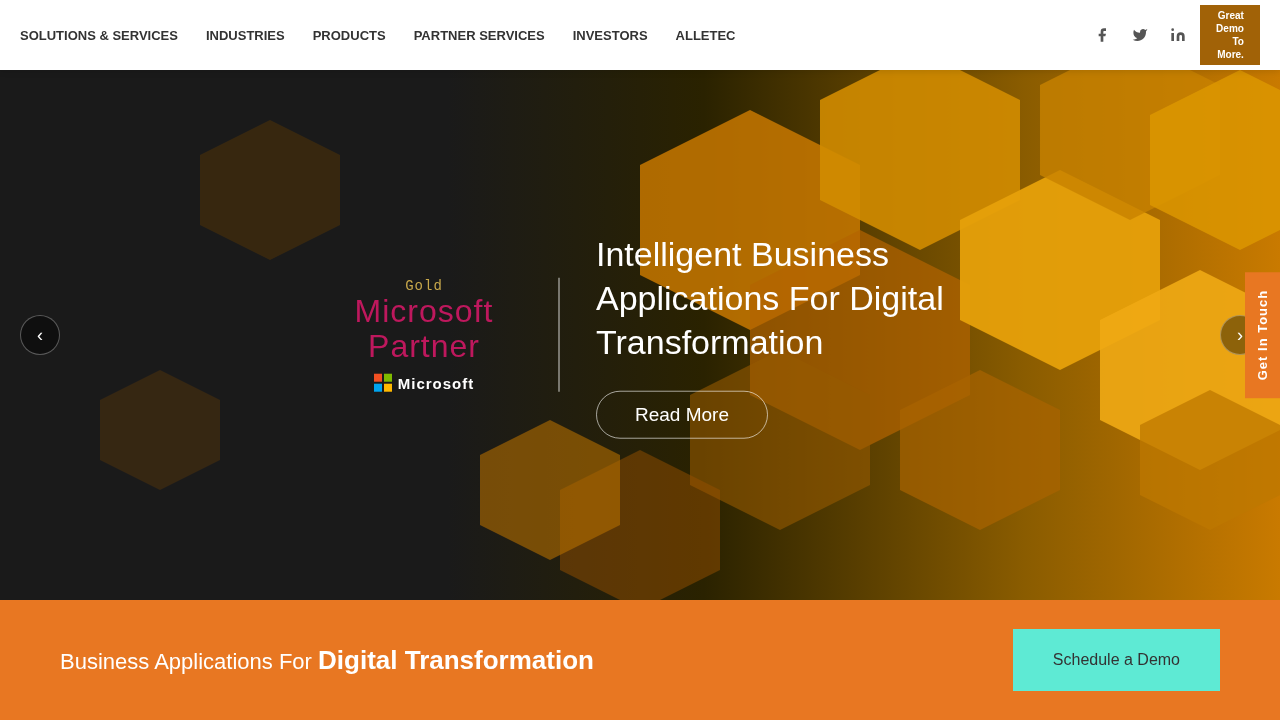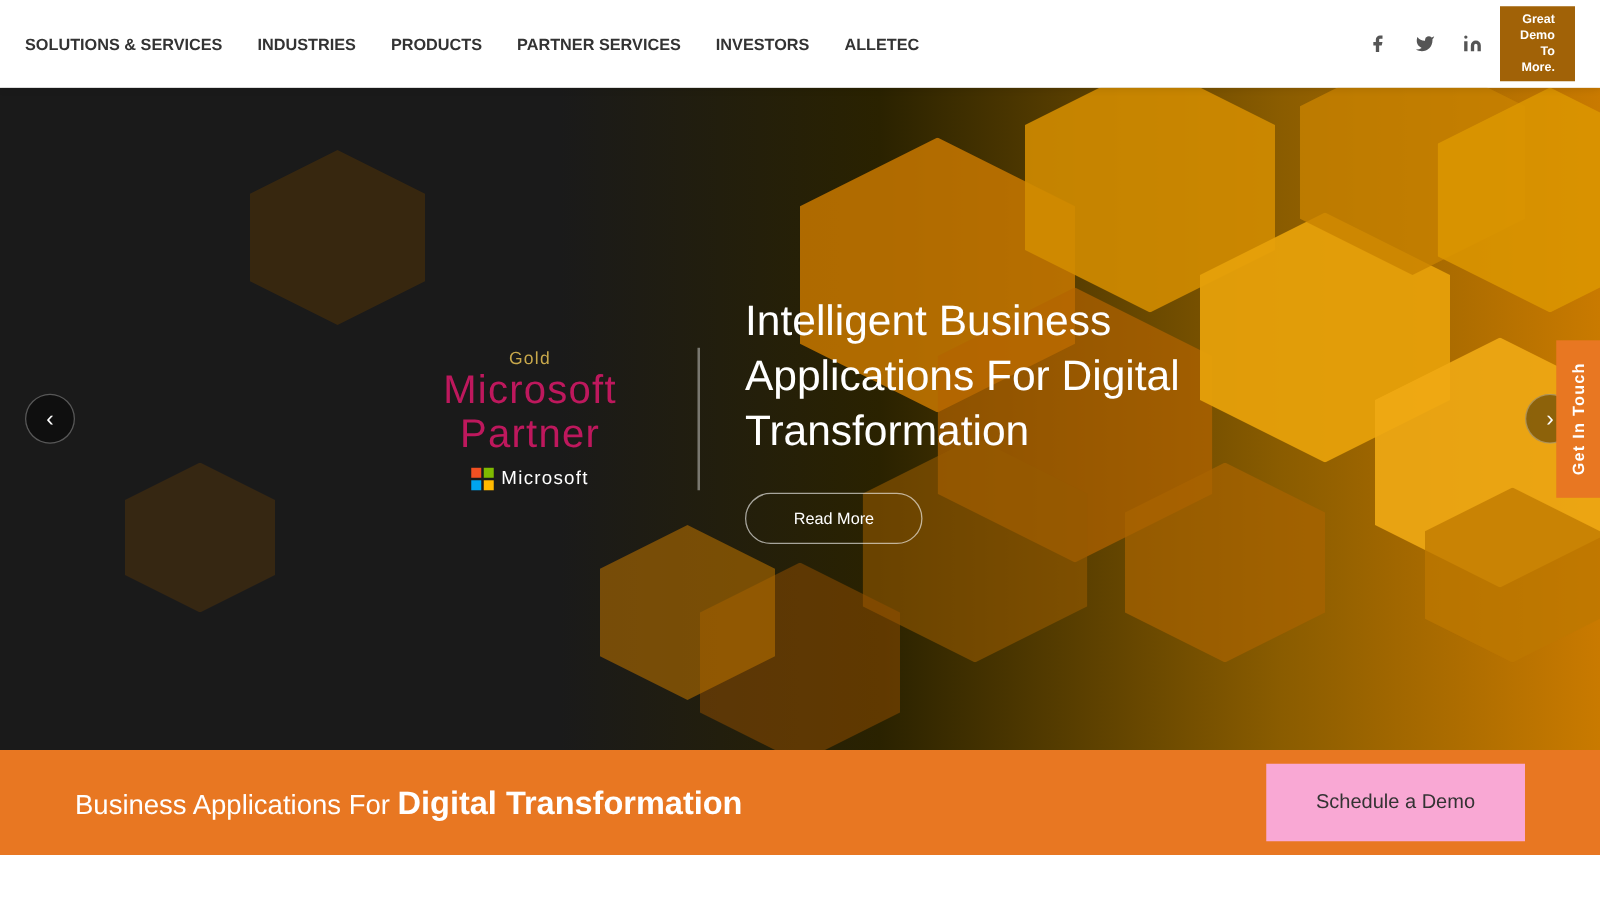--- a/index.html
+++ b/index.html
@@ -102,39 +102,41 @@
     .ms-partner-block {
       text-align: center;
       padding-right: 30px;
       border-right: 2px solid rgba(255,255,255,0.4);
     }
     .ms-gold {
       color: #c8a84b;
       font-size: 14px;
       font-weight: 400;
       letter-spacing: 1px;
+      font-family: Liberation Mono, monospace;
     }
     .ms-partner-text {
       color: #be185d;
       font-size: 32px;
       font-weight: 300;
       letter-spacing: 1px;
       line-height: 1.1;
     }
     .ms-logo {
       margin-top: 10px;
       display: flex;
       align-items: center;
       justify-content: center;
       gap: 6px;
     }
     .ms-logo-text {
       color: #fff;
       font-size: 15px;
       letter-spacing: 1px;
+      font-weight: bold;
     }
     .ms-flag {
       display: grid;
       grid-template-columns: 1fr 1fr;
       gap: 2px;
       width: 18px;
       height: 18px;
     }
     .ms-flag-sq { width: 8px; height: 8px; }
     .hero-tagline {
@@ -147,21 +149,21 @@
       font-weight: 300;
       line-height: 1.3;
     }
     .read-more-btn {
       margin-top: 26px;
       display: inline-block;
       border: 1.5px solid rgba(255,255,255,0.6);
       border-radius: 30px;
       padding: 12px 38px;
       color: #fff;
-      font-size: 13px;
+      font-size: 19px;
       cursor: pointer;
       background: transparent;
       transition: background 0.2s;
     }
 
     
     .arrow {
       position: absolute;
       top: 50%;
       transform: translateY(-50%);
@@ -195,38 +197,38 @@
       text-orientation: mixed;
       transform: translateY(-50%) rotate(180deg);
       padding: 18px 10px;
       cursor: pointer;
       letter-spacing: 1px;
       z-index: 10;
     }
 
     
     .bottom-bar {
-      height: 84px;
+      height: 120px;
       background: #e87722;
       display: flex;
       align-items: center;
       justify-content: space-between;
       padding: 0 60px;
     }
     .bottom-text {
       color: #fff;
       font-size: 22px;
       font-weight: 400;
     }
     .bottom-text strong {
       font-weight: 700;
       font-size: 26px;
     }
     .schedule-btn {
-      background: #f9a8d4;
+      background: #5eead4;
       color: #333;
       font-size: 16px;
       font-weight: 400;
       padding: 22px 40px;
       border: none;
       cursor: pointer;
       white-space: nowrap;
     }
   </style>
 </head>

